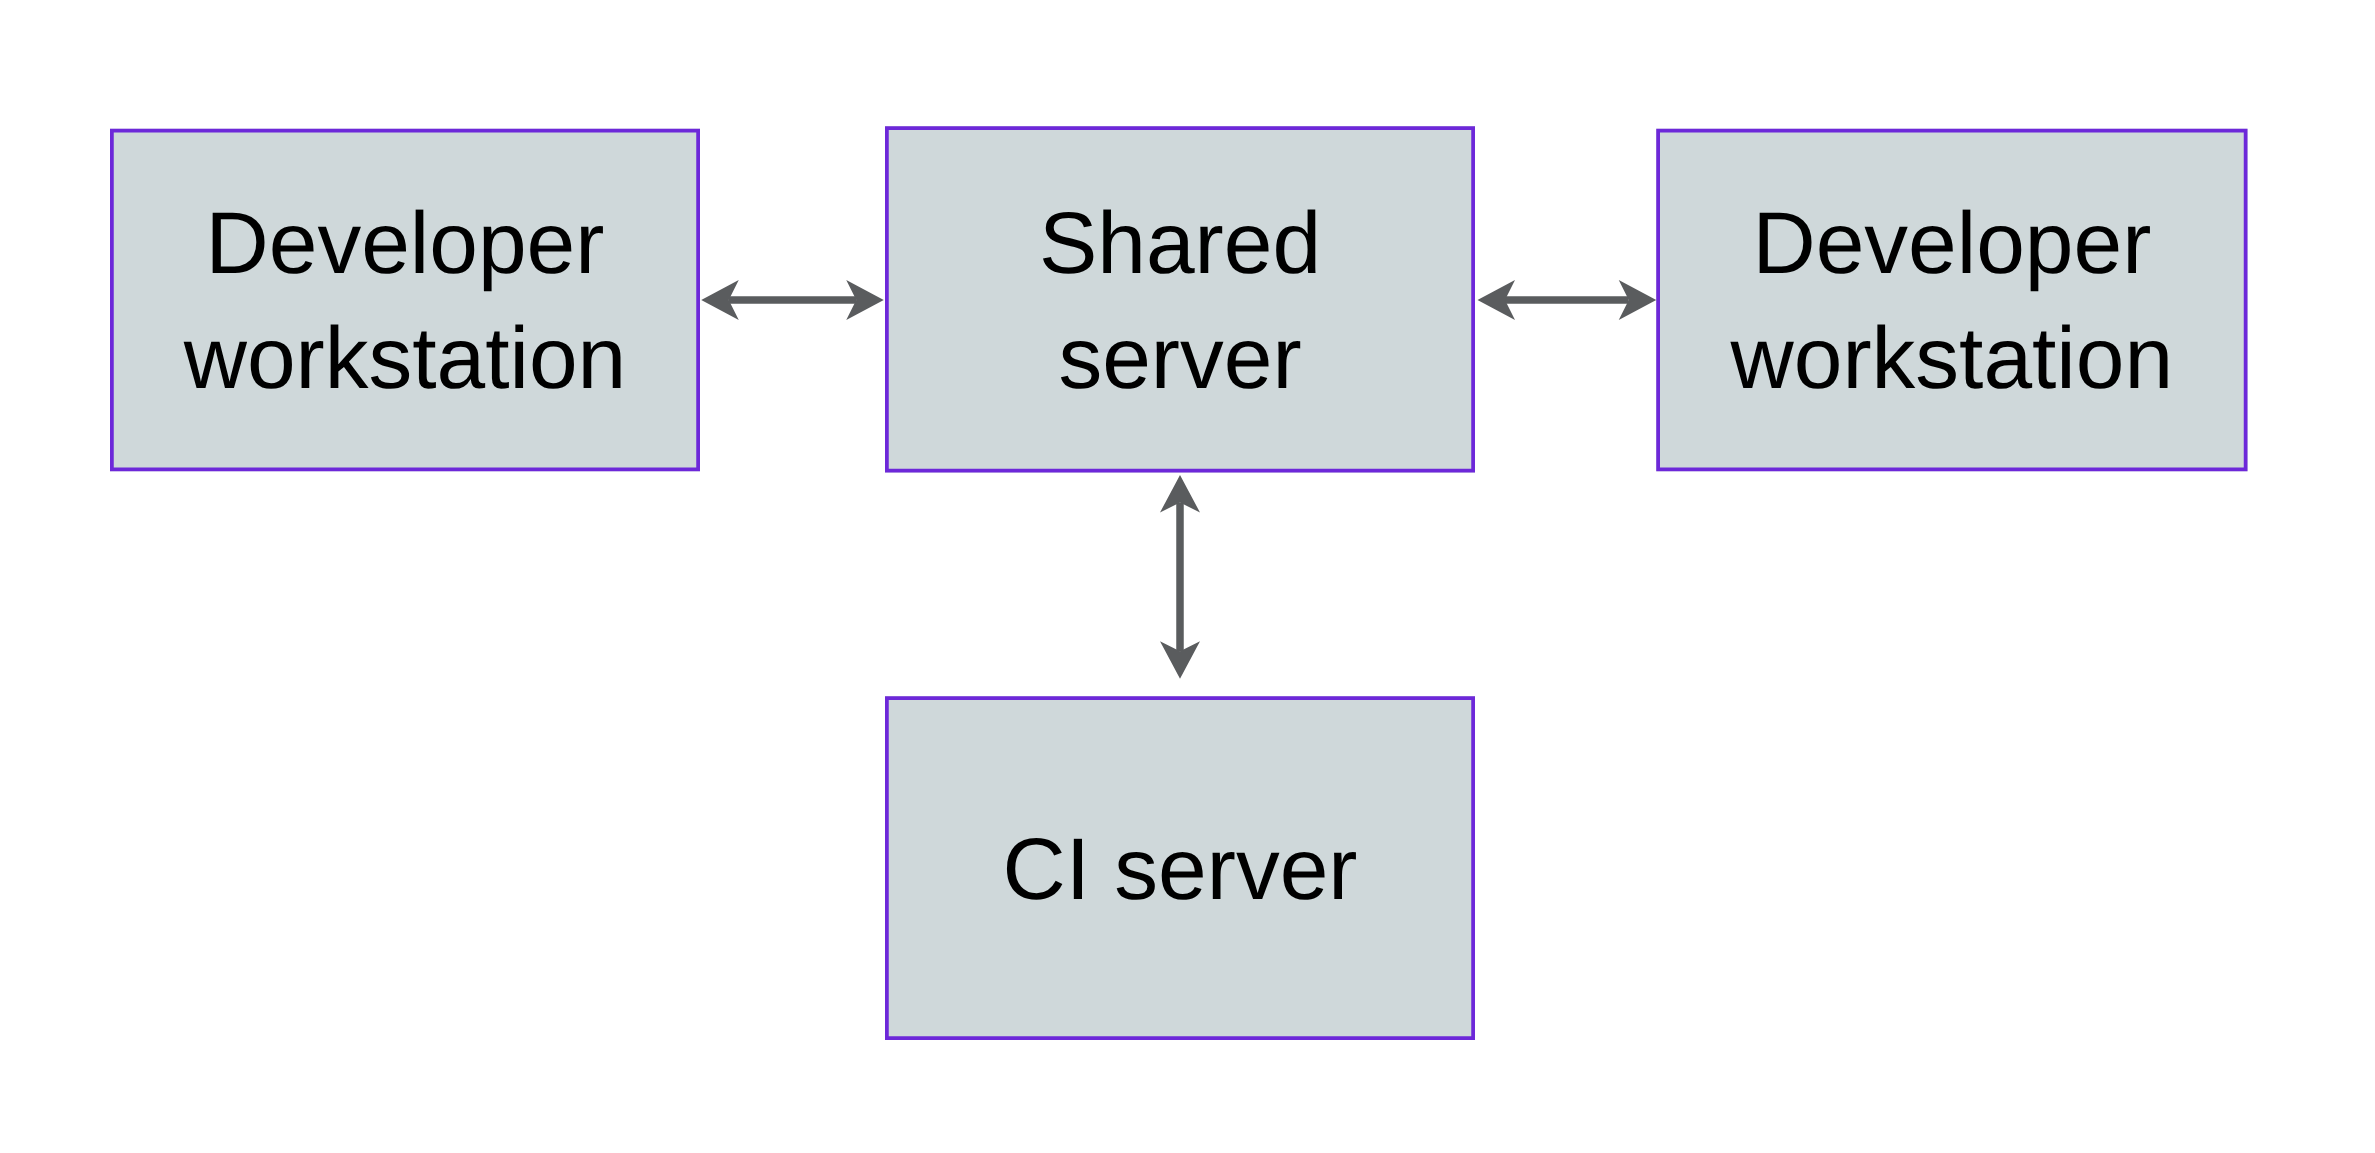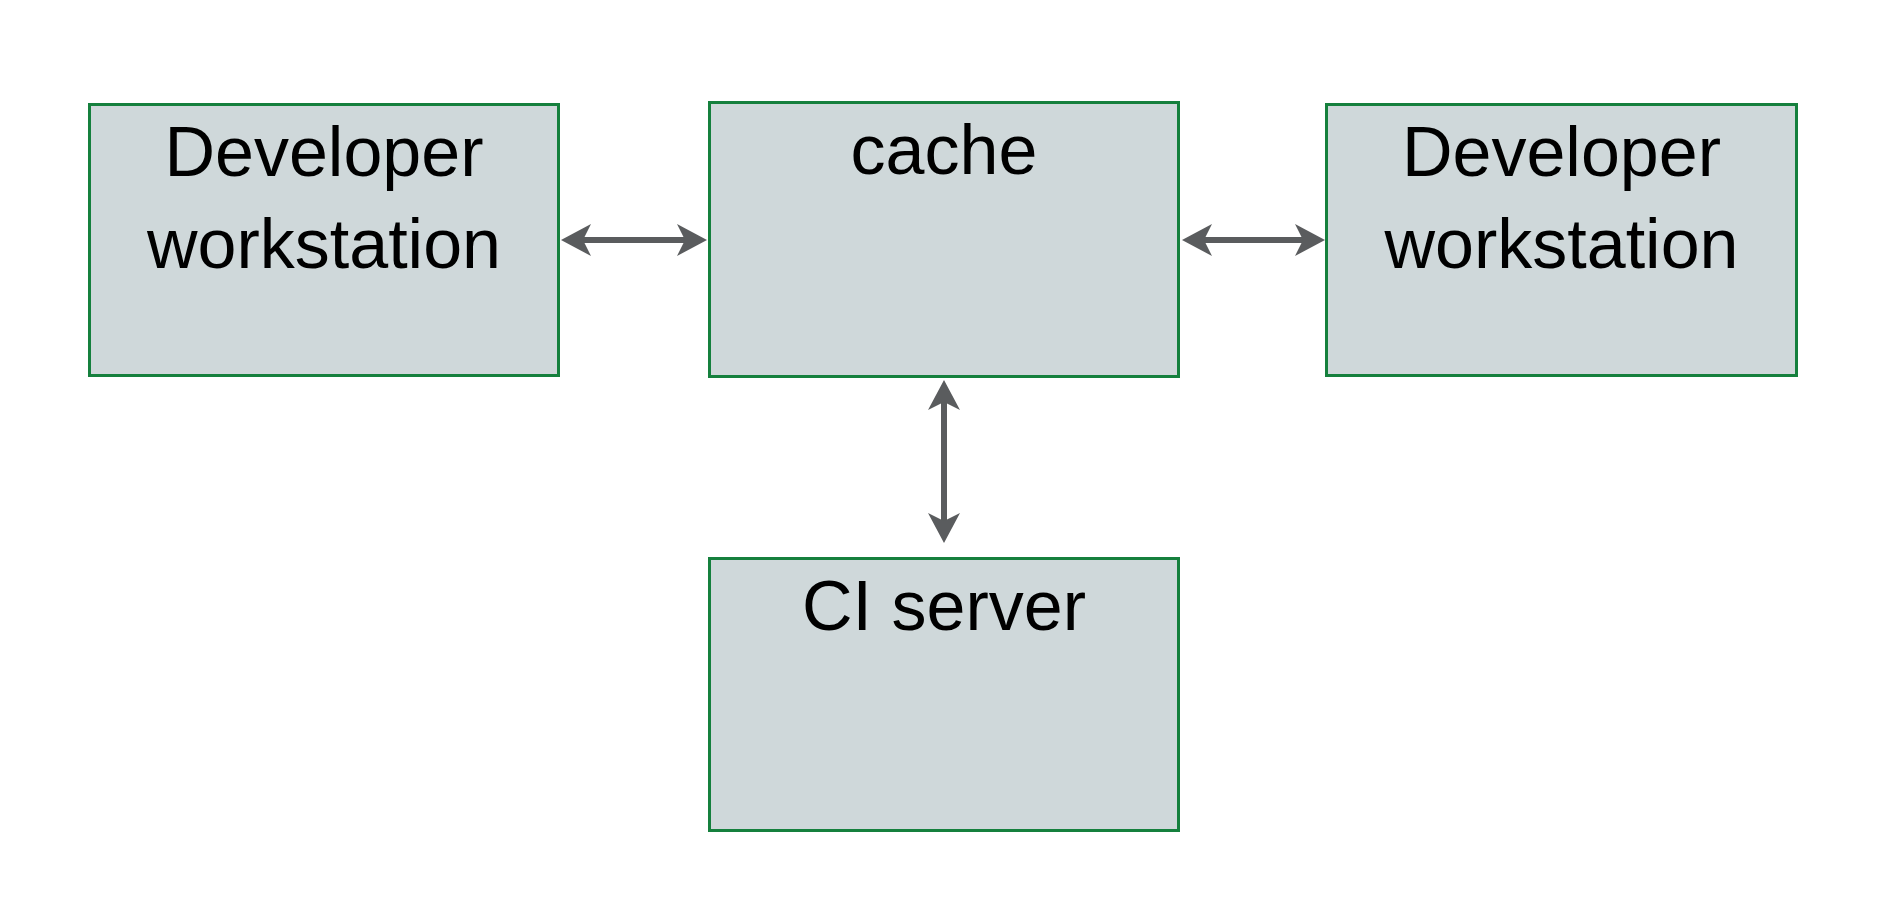--- a/index.html
+++ b/index.html
@@ -12,25 +12,25 @@
     width: 1900px;
     height: 922px;
     background: #ffffff;
     overflow: hidden;
     font-family: "Liberation Sans", sans-serif;
   }
   .node {
     position: absolute;
     box-sizing: border-box;
     background: #cfd8da;
-    border: 3px solid #15803d;
+    border: 3px solid #6d28d9;
     display: flex;
     flex-direction: column;
     align-items: center;
-    justify-content: flex-start;
+    justify-content: center;
     text-align: center;
     color: #000000;
     font-size: 70px;
     line-height: 92px;
     letter-spacing: 0px;
   }
   .node-dev-left   { left: 88px;   top: 103px; width: 472px; height: 274px; }
   .node-cache      { left: 708px;  top: 101px; width: 472px; height: 277px; }
   .node-dev-right  { left: 1325px; top: 103px; width: 473px; height: 274px; }
   .node-ci         { left: 708px;  top: 557px; width: 472px; height: 275px; }
@@ -46,21 +46,22 @@
 <body>
 
 <div class="canvas">
 
   <div class="node node-dev-left">
     <div>Developer</div>
     <div>workstation</div>
   </div>
 
   <div class="node node-cache">
-    <div>cache</div>
+    <div>Shared</div>
+    <div>server</div>
   </div>
 
   <div class="node node-dev-right">
     <div>Developer</div>
     <div>workstation</div>
   </div>
 
   <div class="node node-ci">
     <div>CI server</div>
   </div>

